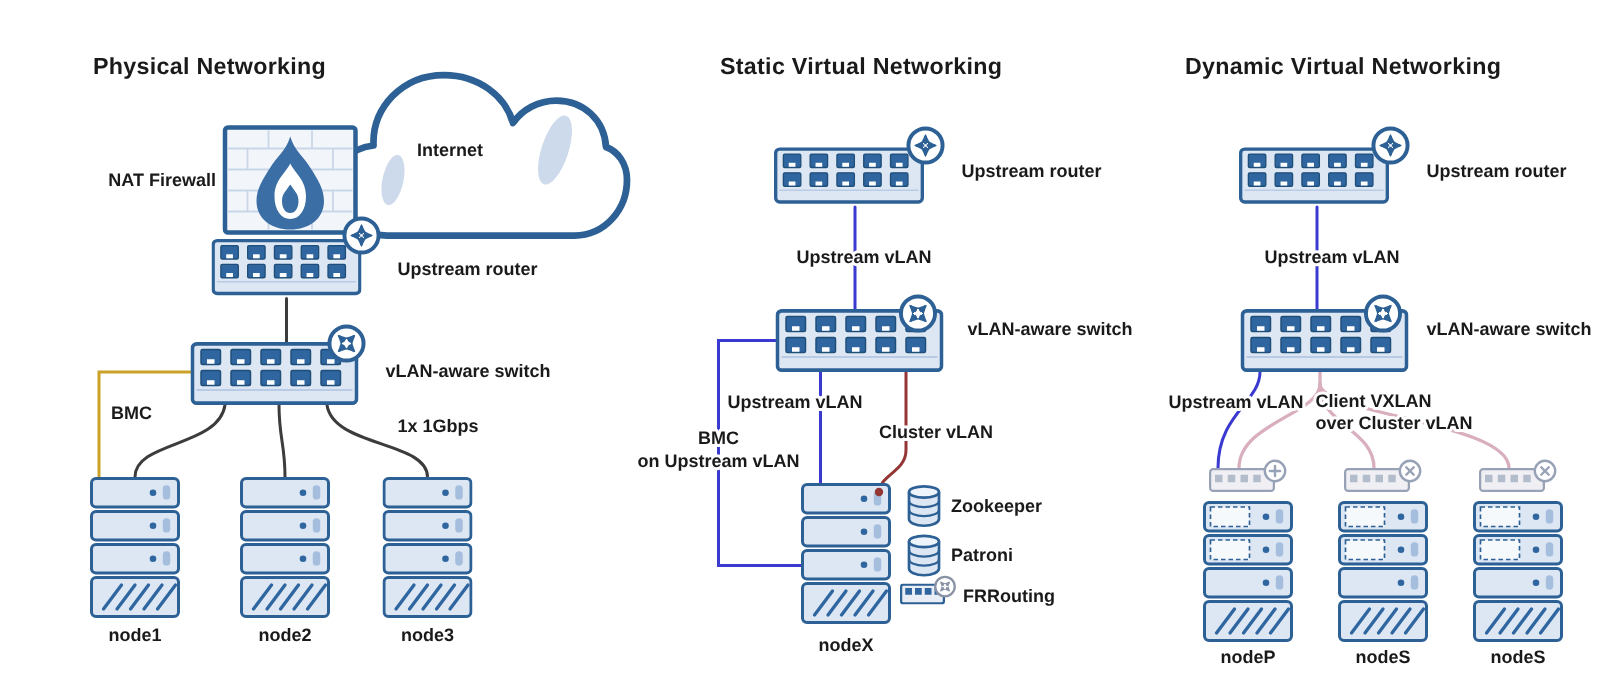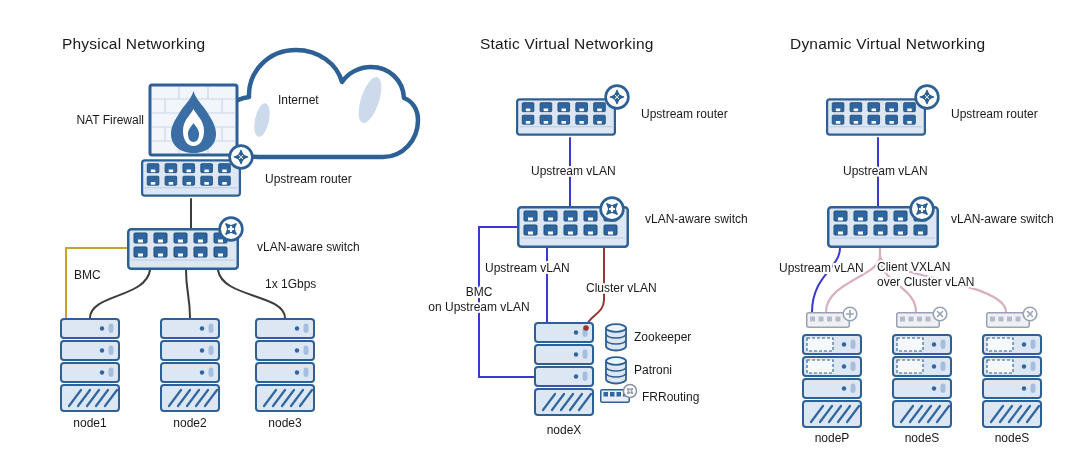--- a/index.html
+++ b/index.html
@@ -1,16 +1,16 @@
 <!DOCTYPE html>
 <html><head>
 <meta charset="utf-8">
 <style>
   html,body{margin:0;padding:0;background:#ffffff;}
-  .stage{width:1079px;height:463px;position:relative;overflow:hidden;background:#fff;}
+  .stage{width:1079px;height:463px;position:relative;overflow:hidden;background:#fff;font-weight:bold;}
   svg{display:block;}
   text{font-family:"Liberation Sans","DejaVu Sans",sans-serif;fill:#1a1a1a;}
   .t-title{font-size:15.5px;letter-spacing:.2px;}
   .t-label{font-size:12px;}
   .halo{paint-order:stroke;stroke:#ffffff;stroke-width:4px;stroke-linejoin:round;}
   .ln-phys{stroke:#3c3c3c;stroke-width:2;fill:none;stroke-linecap:round;}
   .ln-vlan{stroke:#3a3ad0;stroke-width:2;fill:none;stroke-linecap:round;}
   .ln-cluster{stroke:#943634;stroke-width:2;fill:none;stroke-linecap:round;}
   .ln-bmc{stroke:#c9a227;stroke-width:2;fill:none;stroke-linecap:round;}
   .ln-vxlan{stroke:#d9afc0;stroke-width:2.2;fill:none;stroke-linecap:round;}

